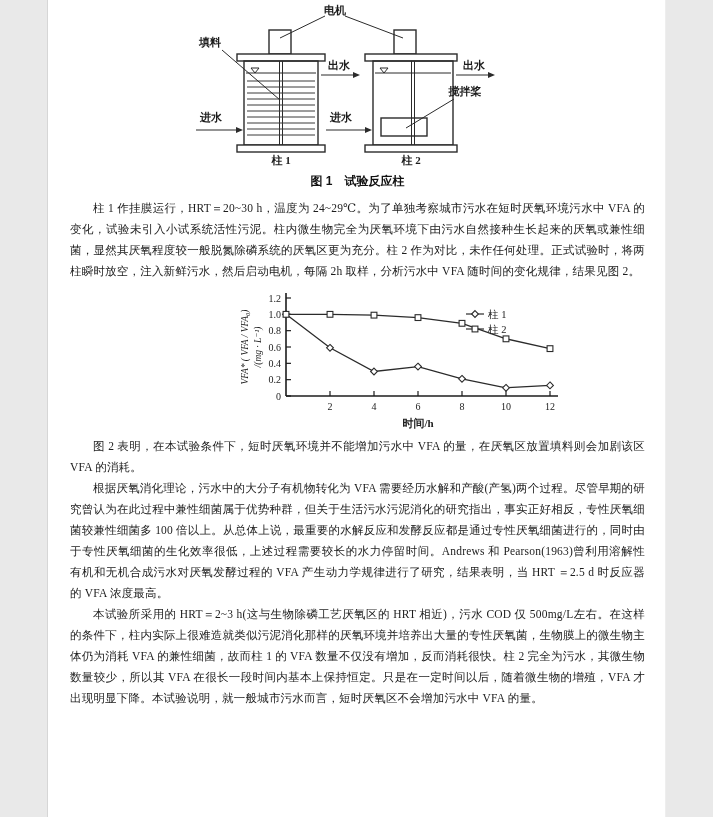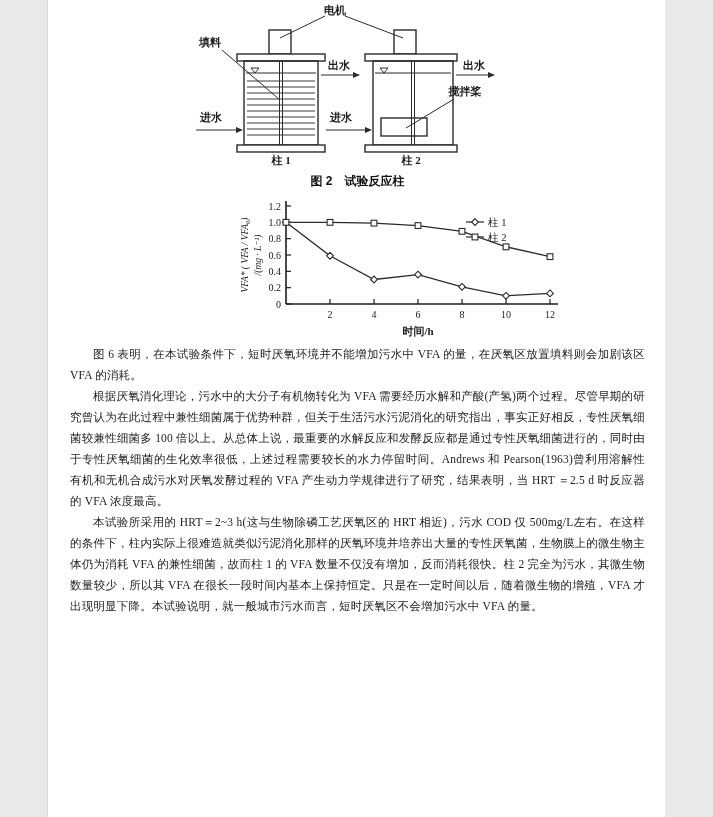--- a/index.html
+++ b/index.html
@@ -101,23 +101,24 @@
       <line class="dthin" x1="286" y1="97" x2="238" y2="126"></line>
 
       <text class="dlabel" x="306" y="67" text-anchor="middle">出水</text>
       <line class="dthin" x1="288" y1="73" x2="320" y2="73"></line>
       <polygon class="dhead" points="320,70 327,73 320,76"></polygon>
 
       <text class="dlabel" x="173" y="119" text-anchor="middle">进水</text>
       <line class="dthin" x1="158" y1="128" x2="197" y2="128"></line>
       <polygon class="dhead" points="197,125 204,128 197,131"></polygon>
     </svg>
-    <div class="fig-caption">图 2　试验反应柱</div>
+    <div class="fig-caption">图 1　试验反应柱</div>
   </div>
 
+  <p class="para p1">柱 1 作挂膜运行，HRT＝20~30 h，温度为 24~29℃。为了单独考察城市污水在短时厌氧环境污水中 VFA 的变化，试验未引入小试系统活性污泥。柱内微生物完全为厌氧环境下由污水自然接种生长起来的厌氧或兼性细菌，显然其厌氧程度较一般脱氮除磷系统的厌氧区更为充分。柱 2 作为对比，未作任何处理。正式试验时，将两柱瞬时放空，注入新鲜污水，然后启动电机，每隔 2h 取样，分析污水中 VFA 随时间的变化规律，结果见图 2。</p>
 
   <div class="fig2-wrap">
     <svg id="chart-svg" width="340" height="150" viewBox="0 0 340 150">
         <line x1="48" y1="7" x2="48" y2="110" stroke="#1c1c1c" stroke-width="1.6"></line>
         <line x1="48" y1="110" x2="320" y2="110" stroke="#1c1c1c" stroke-width="1.6"></line>
         <line x1="48" y1="110" x2="53" y2="110" stroke="#1c1c1c" stroke-width="1.2"></line>
         <text x="43" y="113.5" text-anchor="end" font-size="10">0</text>
         <line x1="48" y1="93.66666666666666" x2="53" y2="93.66666666666666" stroke="#1c1c1c" stroke-width="1.2"></line>
         <text x="43" y="97.16666666666666" text-anchor="end" font-size="10">0.2</text>
         <line x1="48" y1="77.33333333333333" x2="53" y2="77.33333333333333" stroke="#1c1c1c" stroke-width="1.2"></line>
@@ -163,17 +164,17 @@
         <rect x="309.1" y="59.733333333333334" width="5.8" height="5.8" fill="#fff" stroke="#2b2b2b" stroke-width="1.1"></rect>
         <line x1="228" y1="28" x2="246" y2="28" stroke="#2b2b2b" stroke-width="1.2"></line>
         <path d="M237 24.6 L240.4 28 L237 31.4 L233.6 28 Z" fill="#fff" stroke="#2b2b2b" stroke-width="1.1"></path>
         <text x="250" y="31.8" font-size="10.5">柱 1</text>
         <line x1="228" y1="43" x2="246" y2="43" stroke="#2b2b2b" stroke-width="1.2"></line>
         <rect x="234.1" y="40.1" width="5.8" height="5.8" fill="#fff" stroke="#2b2b2b" stroke-width="1.1"></rect>
         <text x="250" y="46.8" font-size="10.5">柱 2</text>
       </svg>
   </div>
 
-  <p class="para">图 6 表明，在本试验条件下，短时厌氧环境并不能增加污水中 VFA 的量，在厌氧区放置填料则会加剧该区 VFA 的消耗。</p>
+  <p class="para">图 2 表明，在本试验条件下，短时厌氧环境并不能增加污水中 VFA 的量，在厌氧区放置填料则会加剧该区 VFA 的消耗。</p>
   <p class="para">根据厌氧消化理论，污水中的大分子有机物转化为 VFA 需要经历水解和产酸(产氢)两个过程。尽管早期的研究曾认为在此过程中兼性细菌属于优势种群，但关于生活污水污泥消化的研究指出，事实正好相反，专性厌氧细菌较兼性细菌多 100 倍以上。从总体上说，最重要的水解反应和发酵反应都是通过专性厌氧细菌进行的，同时由于专性厌氧细菌的生化效率很低，上述过程需要较长的水力停留时间。Andrews 和 Pearson(1963)曾利用溶解性有机和无机合成污水对厌氧发酵过程的 VFA 产生动力学规律进行了研究，结果表明，当 HRT ＝2.5 d 时反应器的 VFA 浓度最高。</p>
   <p class="para">本试验所采用的 HRT＝2~3 h(这与生物除磷工艺厌氧区的 HRT 相近)，污水 COD 仅 500mg/L左右。在这样的条件下，柱内实际上很难造就类似污泥消化那样的厌氧环境并培养出大量的专性厌氧菌，生物膜上的微生物主体仍为消耗 VFA 的兼性细菌，故而柱 1 的 VFA 数量不仅没有增加，反而消耗很快。柱 2 完全为污水，其微生物数量较少，所以其 VFA 在很长一段时间内基本上保持恒定。只是在一定时间以后，随着微生物的增殖，VFA 才出现明显下降。本试验说明，就一般城市污水而言，短时厌氧区不会增加污水中 VFA 的量。</p>
 
 </div>
 
 </body></html>

